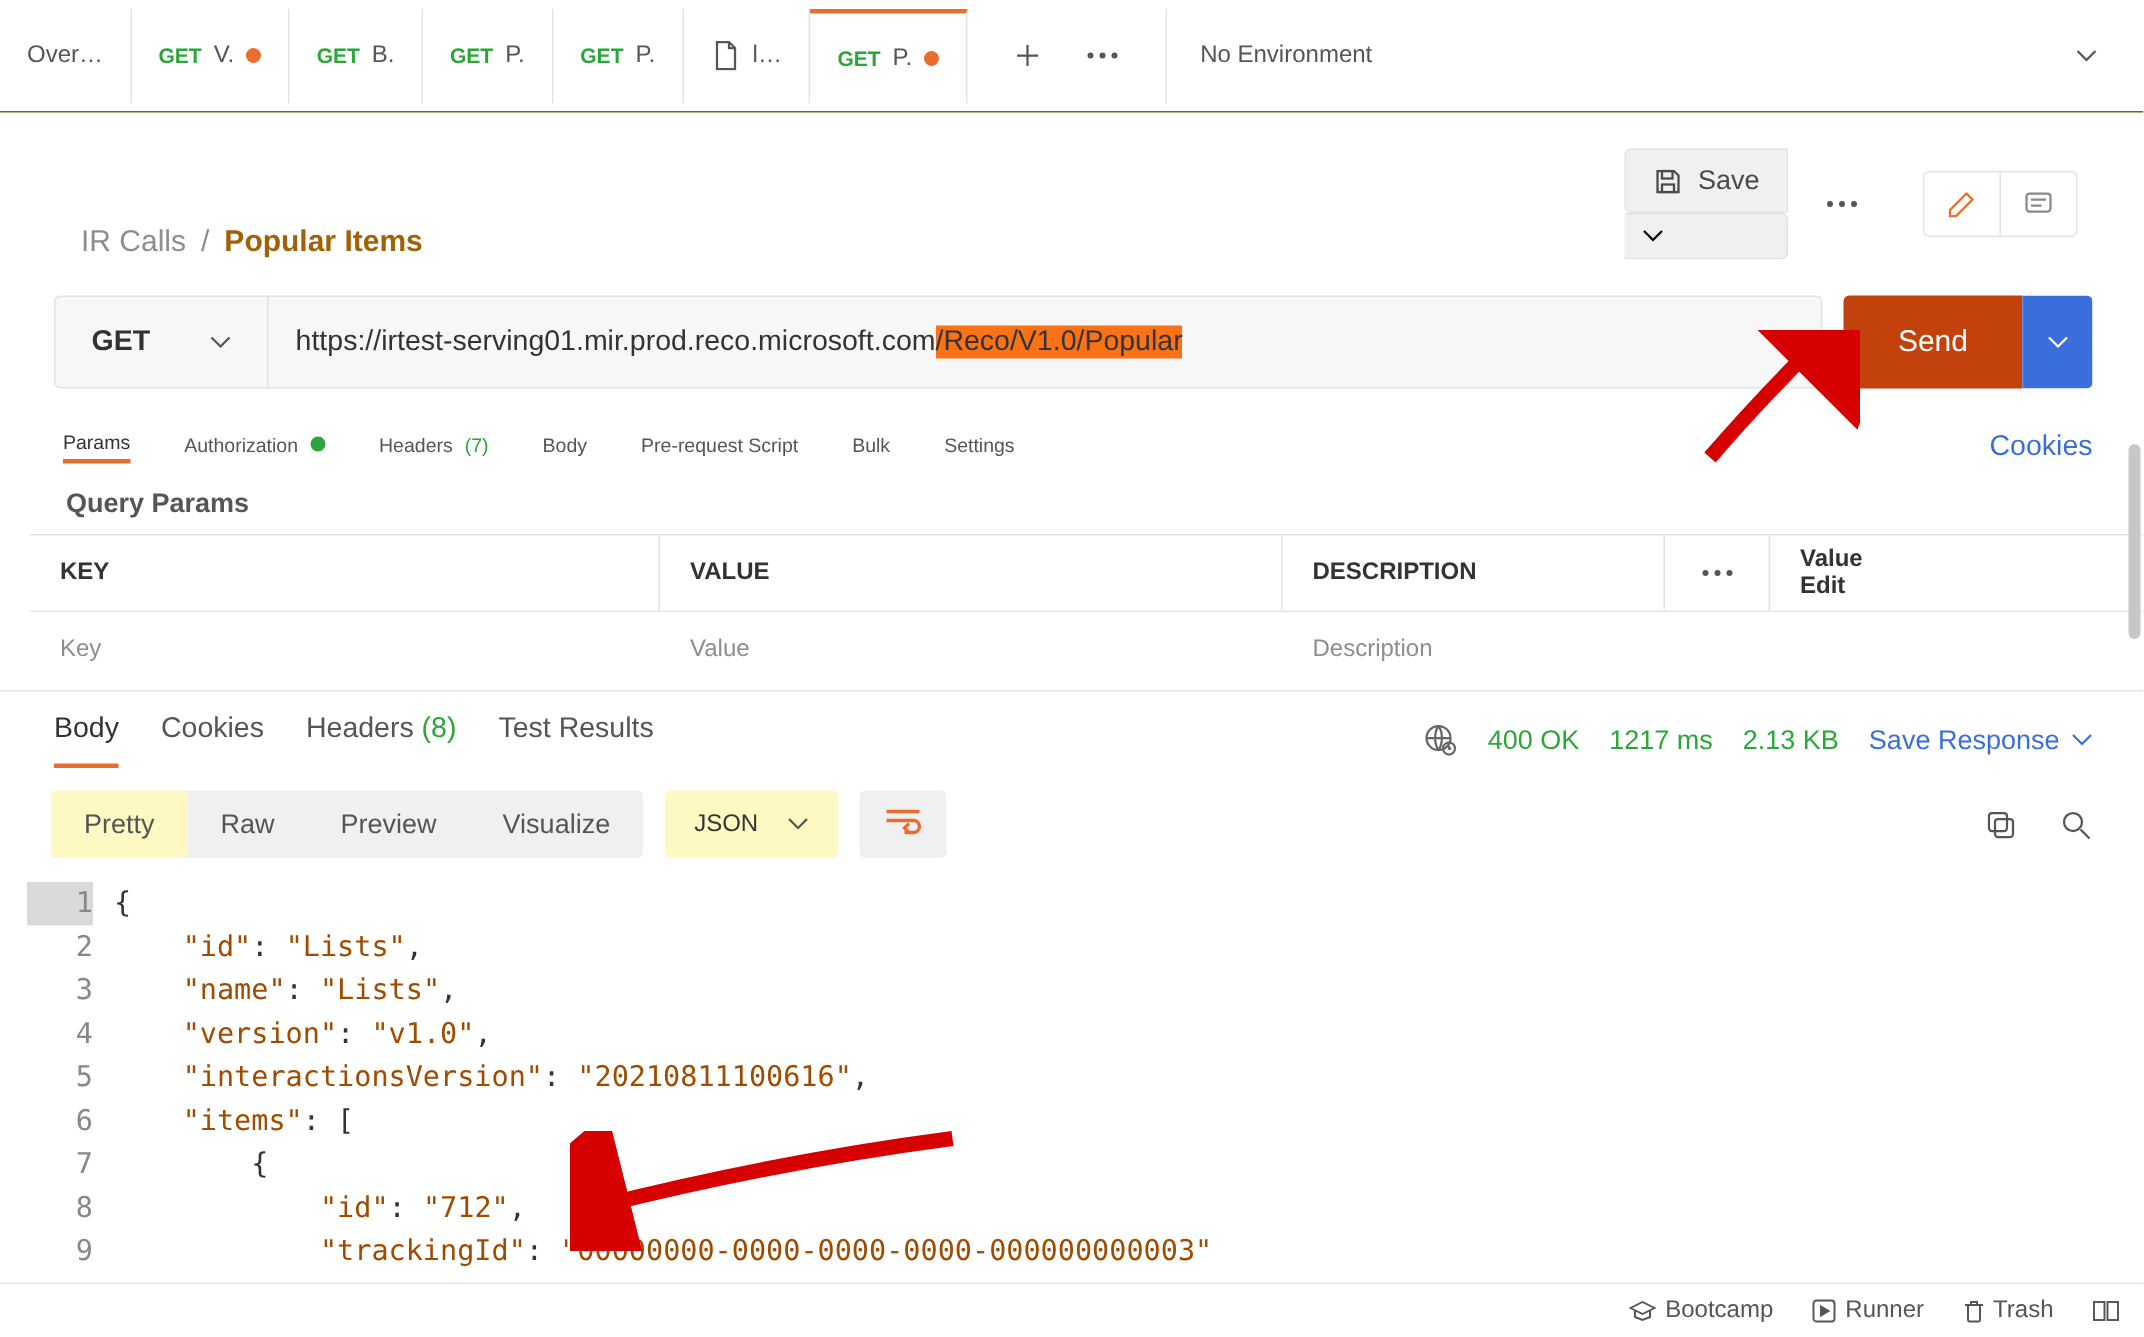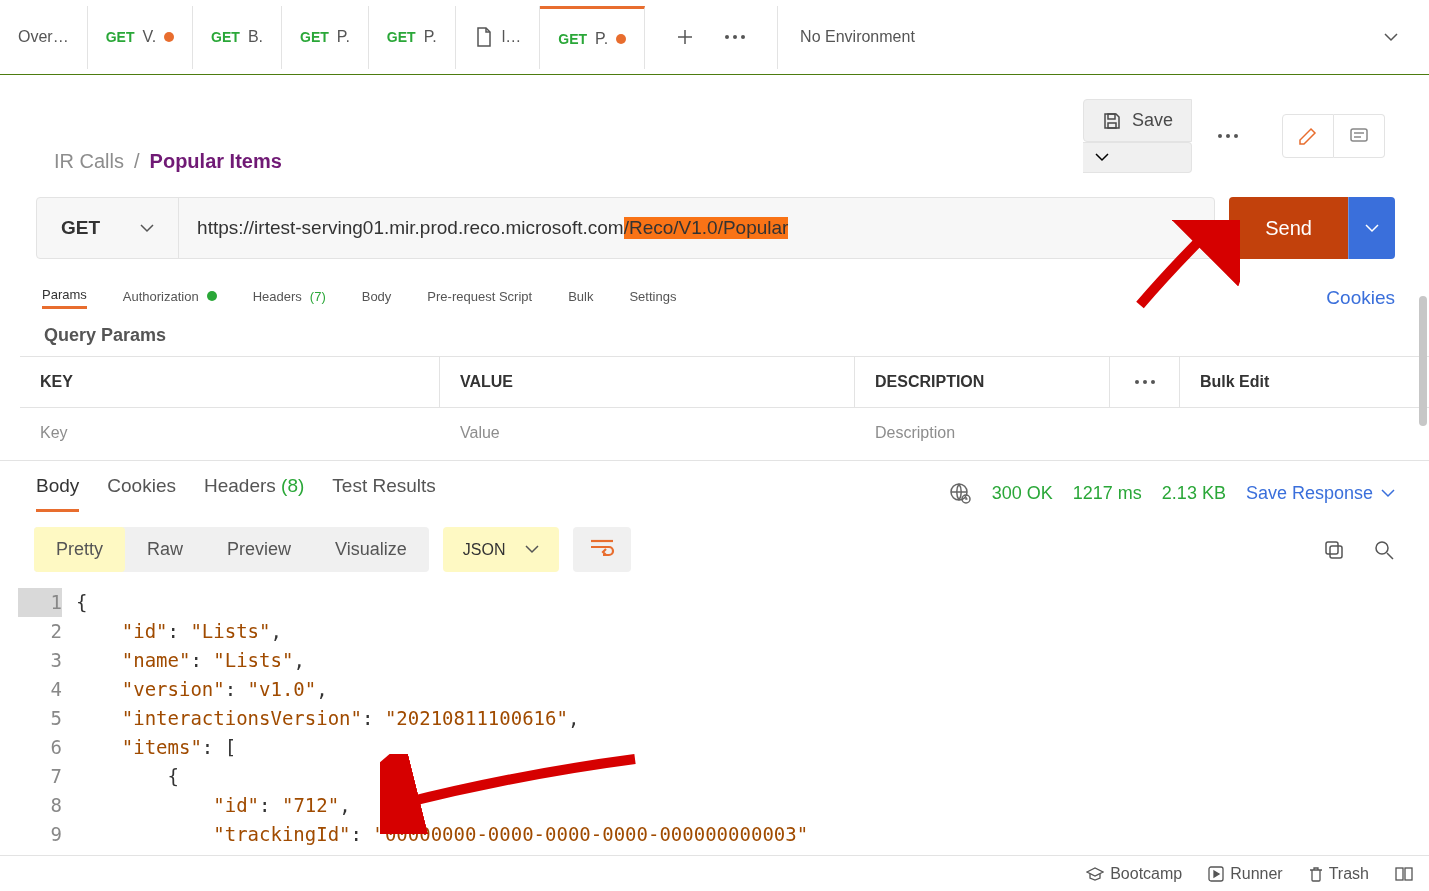--- a/index.html
+++ b/index.html
@@ -16,21 +16,21 @@
 .tab-icons { display: flex; align-items: center; gap: 28px; padding: 0 30px; }
 .tab-icons .icon-btn { cursor: pointer; color: #555; }
 .env-dropdown { flex: 1; display: flex; align-items: center; justify-content: space-between; padding: 0 30px 0 22px; color: #555; height: 63px; border-left: 1px solid #e3e3e3; }
 .env-dropdown .chev { color: #555; }
 
 
 .header-row { display: flex; align-items: flex-end; justify-content: space-between; padding: 24px 44px 14px 54px; }
 .breadcrumb { display: flex; align-items: center; gap: 10px; font-size: 20px; }
 .breadcrumb .parent { color: #8d8d8d; }
 .breadcrumb .sep { color: #8d8d8d; }
-.breadcrumb .current { color: #701a75; font-weight: 600; }
+.breadcrumb .current { color: #a16207; font-weight: 600; }
 .header-actions { display: flex; align-items: center; gap: 12px; }
 .save-btn-grp { display: flex; flex-direction: column; }
 .save-btn { display: flex; align-items: center; gap: 10px; background: #f0f0f0; border: 1px solid #e3e3e3; border-radius: 4px 0 0 4px; padding: 10px 18px; cursor: pointer; color: #4a4a4a; font-size: 18px; font-weight: 500; }
 .save-caret { display: flex; align-items: center; background: #f0f0f0; border: 1px solid #e3e3e3; border-left: none; border-radius: 0 4px 4px 0; padding: 10px 12px; cursor: pointer; }
 .more-btn { padding: 10px 12px; cursor: pointer; color: #555; }
 .right-icons { display: flex; gap: 0; margin-left: 18px; }
 .rl-icon { border: 1px solid #e3e3e3; padding: 10px 14px; cursor: pointer; }
 .rl-icon:first-child { border-radius: 4px 0 0 4px; }
 .rl-icon:last-child { border-radius: 0 4px 4px 0; border-left: none; }
 .rl-icon.pencil { color: #e86d2e; border-color: #e3e3e3; }
@@ -286,21 +286,21 @@
   <div>KEY</div>
   <div>VALUE</div>
   <div>DESCRIPTION</div>
   <div class="more-col">
       <svg width="24" height="8" viewBox="0 0 24 8" fill="#555">
         <circle cx="4" cy="4" r="2"></circle>
         <circle cx="12" cy="4" r="2"></circle>
         <circle cx="20" cy="4" r="2"></circle>
       </svg>
     </div>
-  <div class="bulk">Bulk Edit</div>
+  <div class="bulk">Value Edit</div>
 </div>
 <div class="qp-row">
   <div>Key</div>
   <div>Value</div>
   <div>Description</div>
 </div>
 
 <div class="response-section">
   <div class="resp-tabs-row">
     <div class="resp-tabs">
@@ -311,21 +311,21 @@
     </div>
     <div class="resp-meta">
       <span class="globe">
         <svg width="24" height="24" viewBox="0 0 24 24" fill="none" stroke="currentColor" stroke-width="1.5">
             <circle cx="11" cy="11" r="8"></circle>
             <path d="M3 11h16M11 3c3 4 3 12 0 16M11 3c-3 4-3 12 0 16"></path>
             <circle cx="18" cy="18" r="4"></circle>
             <path d="M18 16v2h1.5"></path>
           </svg>
       </span>
-      <span class="ok">300 OK</span>
+      <span class="ok">400 OK</span>
       <span class="ok">1217 ms</span>
       <span class="ok">2.13 KB</span>
       <span class="save-response">
         <span>Save Response</span>
         <svg width="14" height="9" viewBox="0 0 14 9" fill="none" stroke="#3a6fdb" stroke-width="1.5">
             <polyline points="1,1 7,7 13,1"></polyline>
           </svg>
       </span>
     </div>
   </div>

